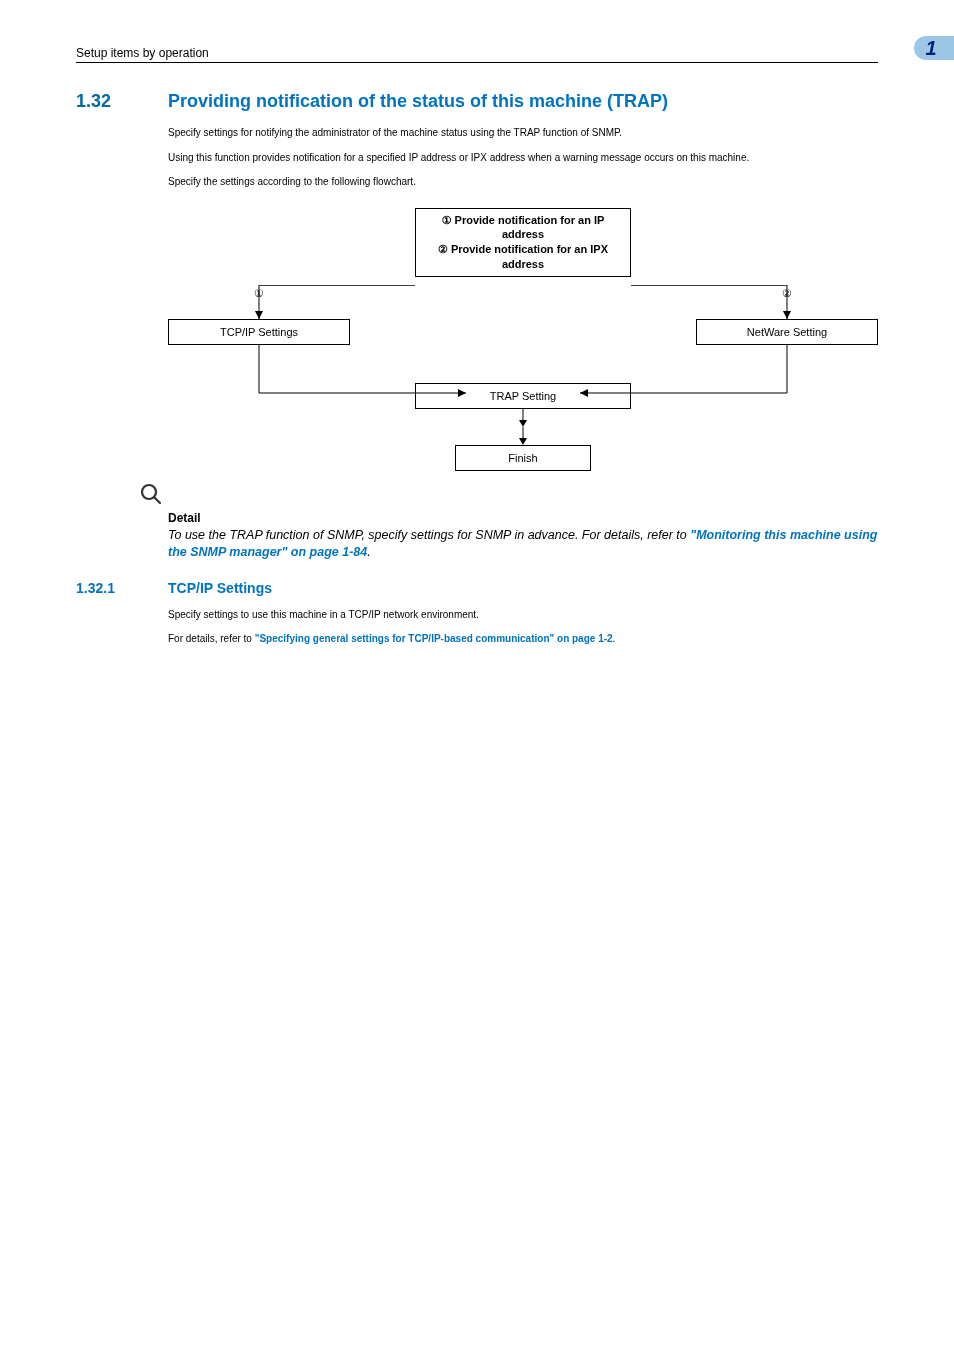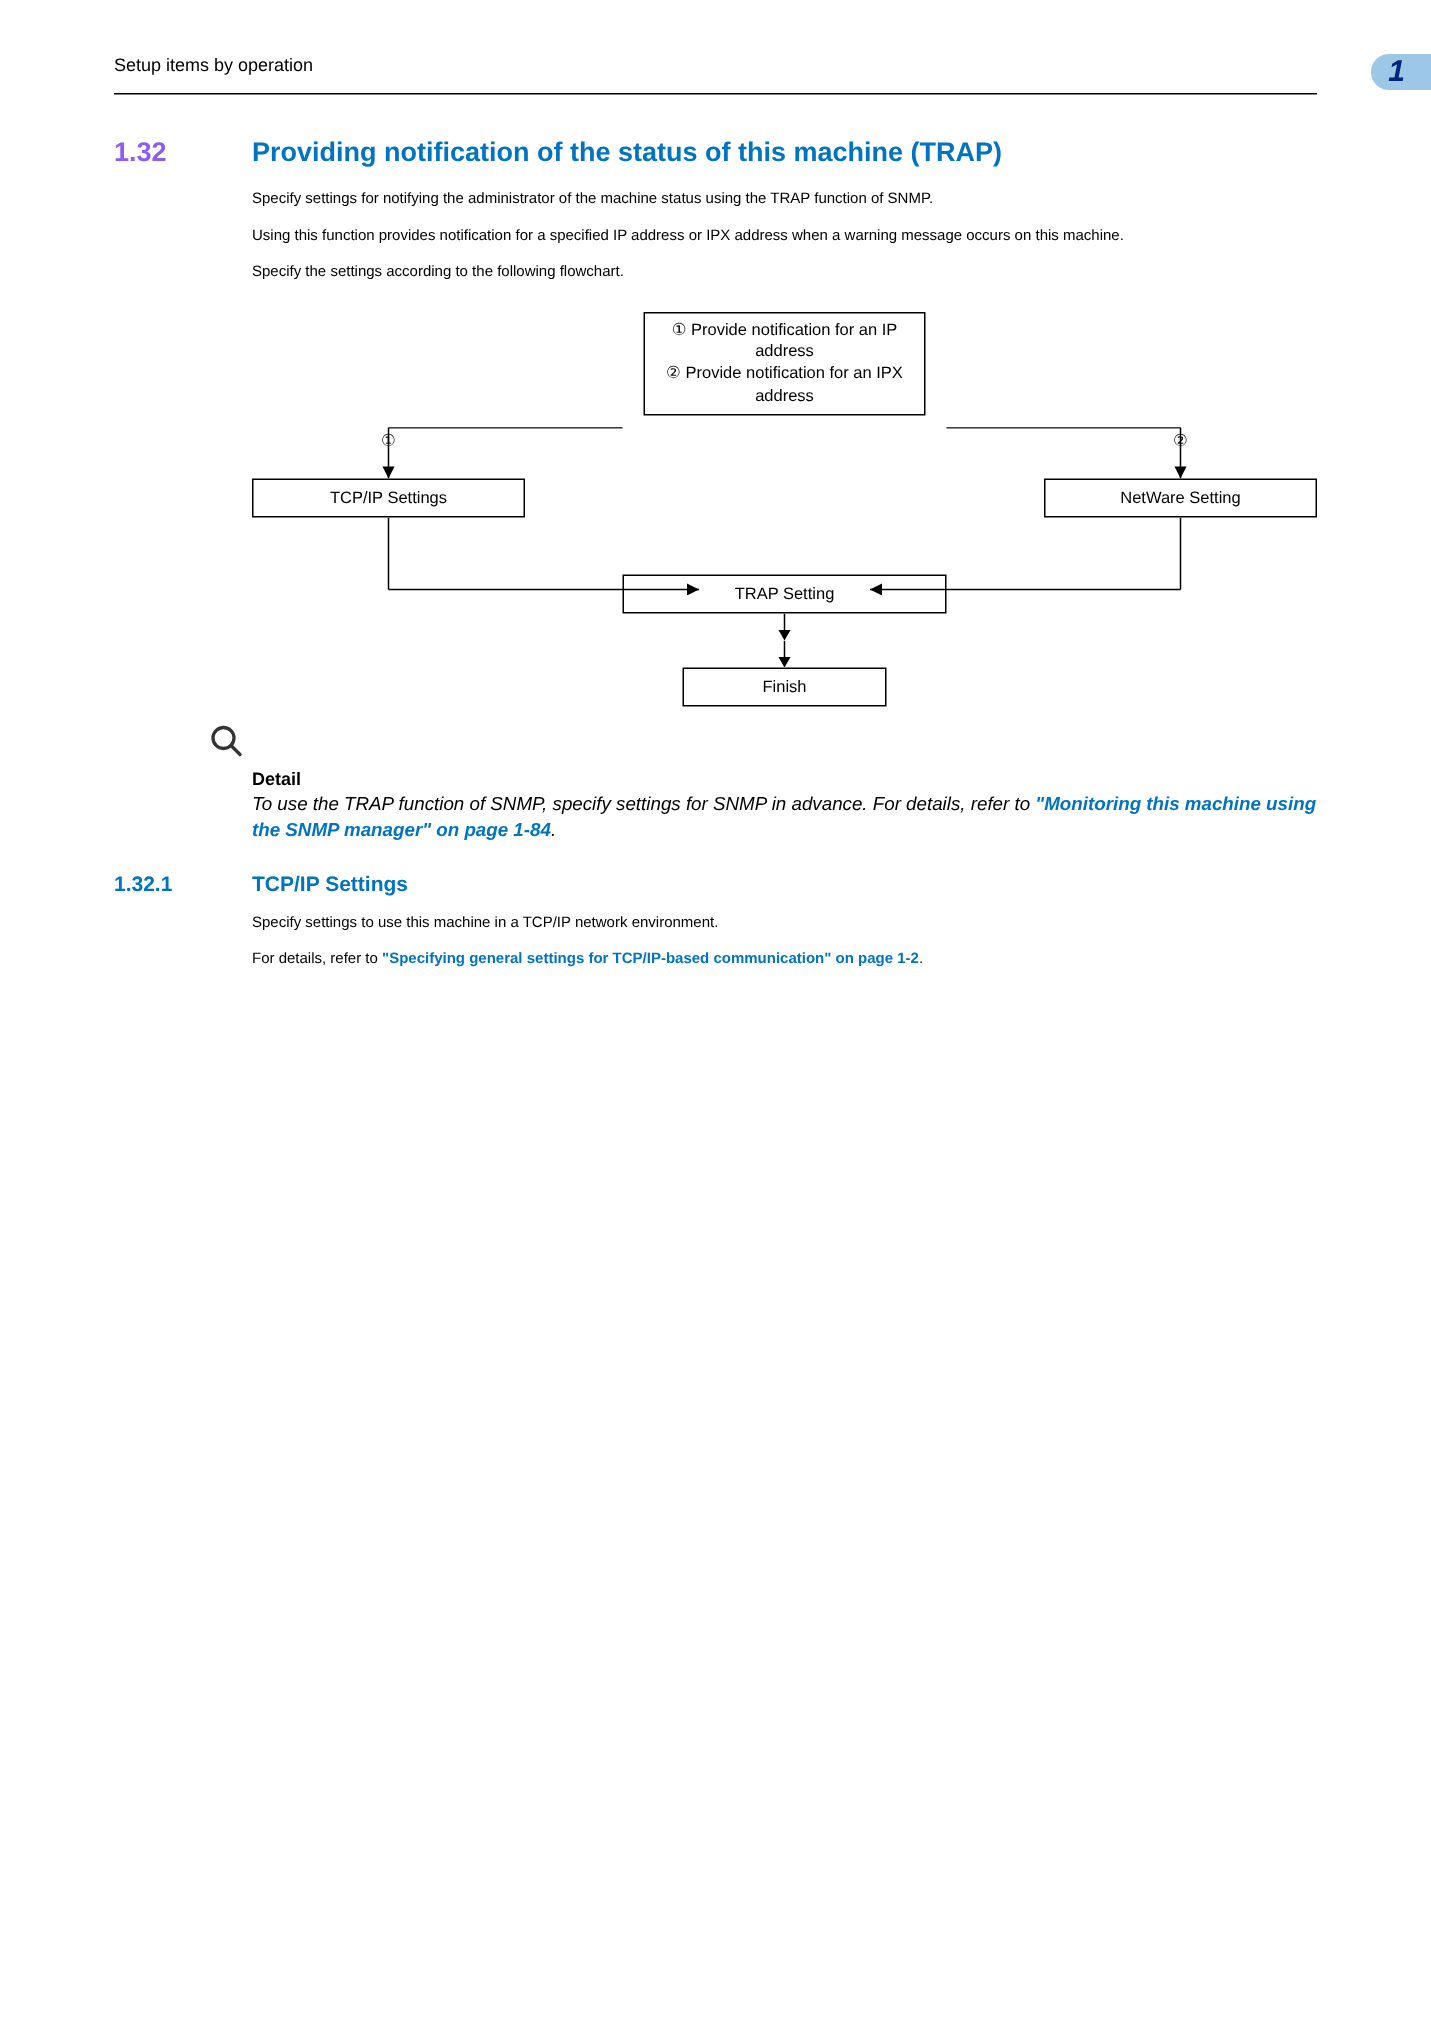--- a/index.html
+++ b/index.html
@@ -1,28 +1,28 @@
 <!DOCTYPE html>
 <html><head>
 <meta charset="utf-8">
 <style>
   * { box-sizing: border-box; margin: 0; padding: 0; }
   html, body { width: 954px; height: 1350px; background: #fff; font-family: Arial, Helvetica, sans-serif; color: #000; }
   .page { width: 954px; height: 1350px; position: relative; padding: 36px 76px 36px 76px; }
-  .header-row { display: flex; align-items: flex-start; justify-content: space-between; margin-bottom: 2px; }
+  .header-row { display: flex; align-items: flex-end; justify-content: space-between; margin-bottom: 2px; }
   .header-left { font-size: 12px; color: #000; }
   .chapter-tab { width: 40px; height: 24px; background: #9cc7e6; border-top-left-radius: 12px; border-bottom-left-radius: 12px; display: flex; align-items: center; justify-content: center; font-size: 20px; font-weight: bold; color: #00247a; font-style: italic; margin-right: -76px; padding-right: 6px; }
   .header-rule { border: none; border-top: 1px solid #000; margin-bottom: 28px; }
   .section-heading { display: flex; gap: 28px; margin-bottom: 14px; }
-  .section-no { color: #8b5cf6; font-size: 18px; font-weight: bold; min-width: 64px; }
+  .section-no { color: #0369a1; font-size: 18px; font-weight: bold; min-width: 64px; }
   .section-title { color: #0073c2; font-size: 18px; font-weight: bold; }
   .body-block { margin-left: 92px; }
   .body-block p { font-size: 10px; line-height: 1.45; margin-bottom: 10px; }
   .flowchart { margin: 18px 0 12px 0; }
-  .flow-top { width: 188px; margin: 0 auto 8px auto; border: 1px solid #000; padding: 4px 6px; text-align: center; font-size: 11px; line-height: 1.35; }
+  .flow-top { width: 216px; margin: 0 auto 8px auto; border: 1px solid #000; padding: 4px 6px; text-align: center; font-size: 11px; line-height: 1.35; font-weight: bold; }
   .flow-branch-row { display: flex; justify-content: space-between; align-items: flex-start; }
   .flow-col { width: 182px; }
   .flow-box { border: 1px solid #000; text-align: center; font-size: 11px; padding: 6px 4px; background: #fff; }
   .arrow-down { text-align: center; line-height: 10px; }
   .arrow-down svg { display: block; margin: 0 auto; }
   .flow-center-col { width: 216px; margin: 0 auto; }
   .note-block { margin-left: 92px; margin-top: 6px; }
   .mag-icon { margin-left: -28px; margin-bottom: 2px; }
   .note-title { font-size: 12px; font-weight: bold; margin-bottom: 2px; }
   .note-body { font-size: 12.5px; font-style: italic; line-height: 1.4; }

